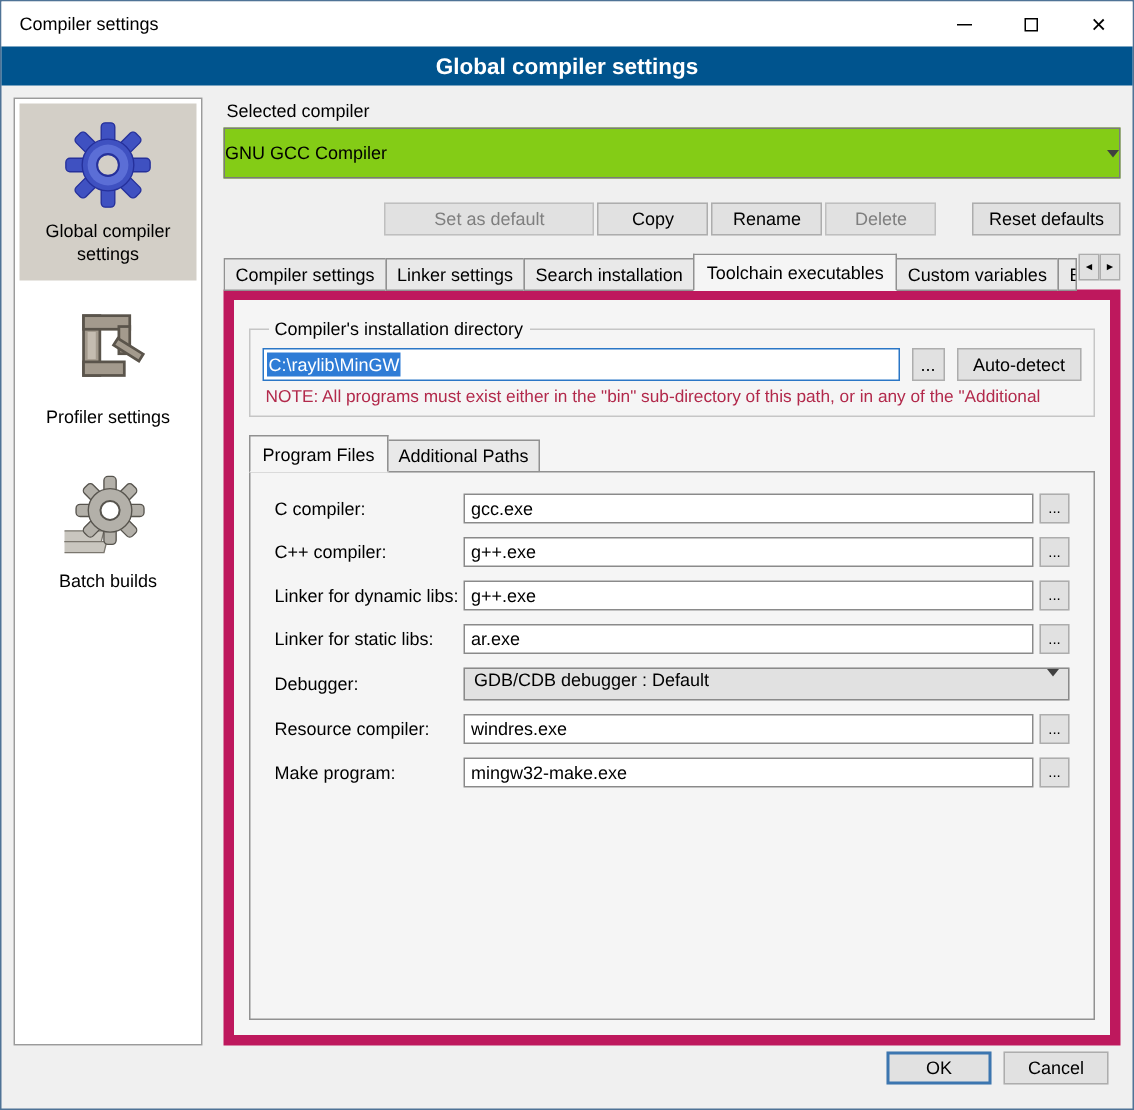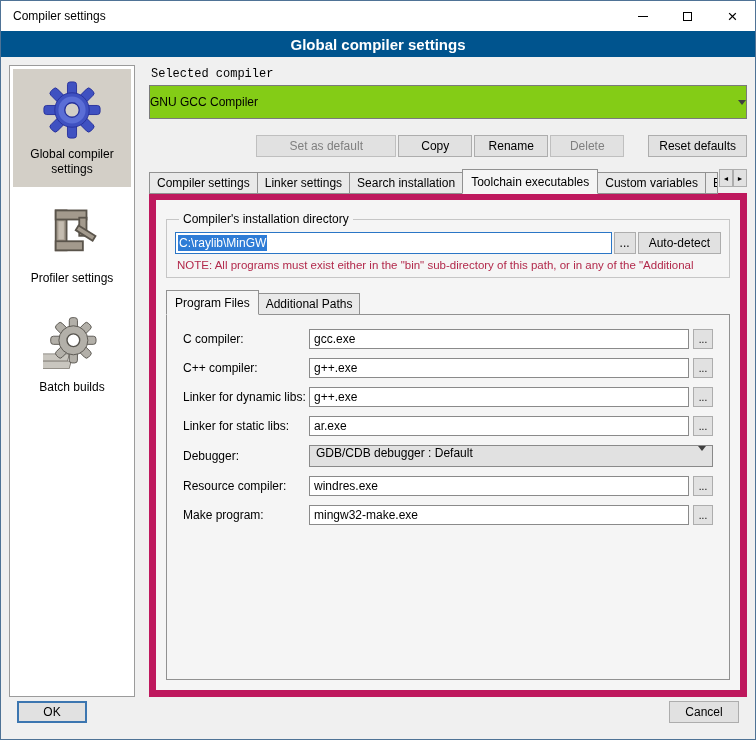--- a/index.html
+++ b/index.html
@@ -29,21 +29,21 @@
 
   
   .sidebar{ width:126px; flex:0 0 auto; background:#fff; border:1px solid #9b9b9b; padding:3px; overflow:hidden; }
   .side-item{ text-align:center; padding:12px 4px 10px; margin-bottom:6px; cursor:default; }
   .side-item.selected{ background:#d3cfc7; }
   .side-item .icon{ display:block; margin:0 auto 8px; width:58px; height:58px; }
   .side-item .lbl{ font-size:12px; line-height:1.25; display:block; }
 
   
   .main{ flex:1 1 auto; display:flex; flex-direction:column; margin-left:12px; padding-left:2px; min-width:0; }
-  .field-caption{ margin:2px 0 4px 2px;font-family:Liberation Mono, monospace; }
+  .field-caption{ margin:2px 0 4px 2px; }
 
   .combo{ height:34px; background:#84cc16; border:1px solid #7a7a7a; display:flex; align-items:center;
           padding:0 0; position:relative; cursor:default; }
   .combo .combo-text{ flex:1; overflow:hidden; white-space:nowrap; }
   .combo-arrow{ width:0; height:0; border-left:4px solid transparent; border-right:4px solid transparent;
                 border-top:5px solid #404040; margin-left:6px; flex:0 0 auto; }
 
   .btn{ background:#e1e1e1; border:1px solid #adadad; font-family:inherit; font-size:12px; height:22px;
         padding:0 10px; cursor:default; }
   .btn.disabled{ color:#7f7f7f; border-color:#bfbfbf; }
@@ -64,21 +64,21 @@
               display:flex; align-items:center; justify-content:center; padding:0; cursor:default; }
   .arrow-left-glyph::before{ content:"◄"; font-size:7px; }
   .arrow-right-glyph::before{ content:"►"; font-size:7px; }
 
   .tabpage{ flex:1 1 auto; border:7px solid #be185d; background:#f5f5f5; padding:12px 10px 10px;
             display:flex; flex-direction:column; min-height:0; }
 
   
   fieldset{ border:1px solid #c6c6c6; padding:6px 8px 4px; }
   legend{ font-size:12px; padding:0 4px; margin-left:4px; }
-  .dir-row{ display:flex; align-items:center; gap:2px; }
+  .dir-row{ display:flex; align-items:center; gap:8px; }
   .dir-input{ flex:1; height:22px; background:#fff; border:1px solid #2a76c6; display:flex;
               align-items:center; padding:0 2px; overflow:hidden; white-space:nowrap; cursor:text; }
   .dir-sel{ background:#2e7cd6; color:#fff; padding:1px 1px; }
   .mini-btn{ width:22px; flex:0 0 auto; padding:0; }
   .autodetect-btn{ flex:0 0 auto; min-width:78px; }
   .note{ color:#b2294b; font-size:11.5px; margin:5px 0 2px 2px; white-space:nowrap; overflow:hidden; }
 
   .inner-strip{ margin-top:12px; }
   .inner-page{ flex:1 1 auto; border:1px solid #919191; background:#f5f5f5; padding:14px 16px; min-height:0; }
 
@@ -86,22 +86,22 @@
   .form-row{ display:flex; align-items:center; margin-bottom:9px; }
   .f-label{ width:126px; flex:0 0 auto; }
   .f-input{ flex:1 1 auto; height:20px; border:1px solid #8a8a8a; background:#fff; font-family:inherit;
             font-size:12px; padding:0 4px; min-width:0; }
   .f-browse{ width:20px; height:20px; flex:0 0 auto; margin-left:4px; padding:0; font-size:10px; }
   .f-select{ flex:1 1 auto; height:22px; background:#e1e1e1; border:1px solid #8a8a8a; display:flex;
              align-items:flex-start; padding:0 6px; cursor:default; min-width:0; }
   .f-select .combo-text{ flex:1; overflow:hidden; white-space:nowrap; }
 
   
-  .footer{ flex:0 0 auto; height:42px; display:flex; align-items:center; justify-content:space-between;
-           gap:14px; padding:0 16px 12px; }
+  .footer{ flex:0 0 auto; height:42px; display:flex; align-items:center; justify-content:flex-end;
+           gap:8px; padding:0 16px 12px; }
   .footer .btn{ min-width:70px; }
   .footer .btn.default{ border:1px solid #3c76b0; box-shadow: inset 0 0 0 1px #3c76b0; }
 
   svg{ display:block; }
 </style>
 </head>
 <body>
 
 <div class="window">
 

